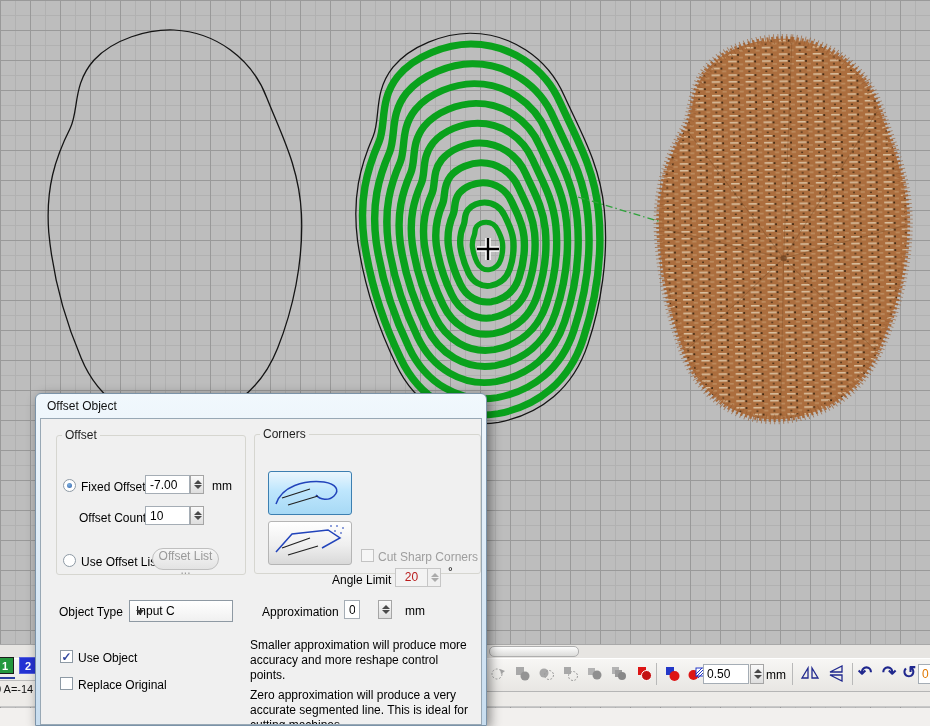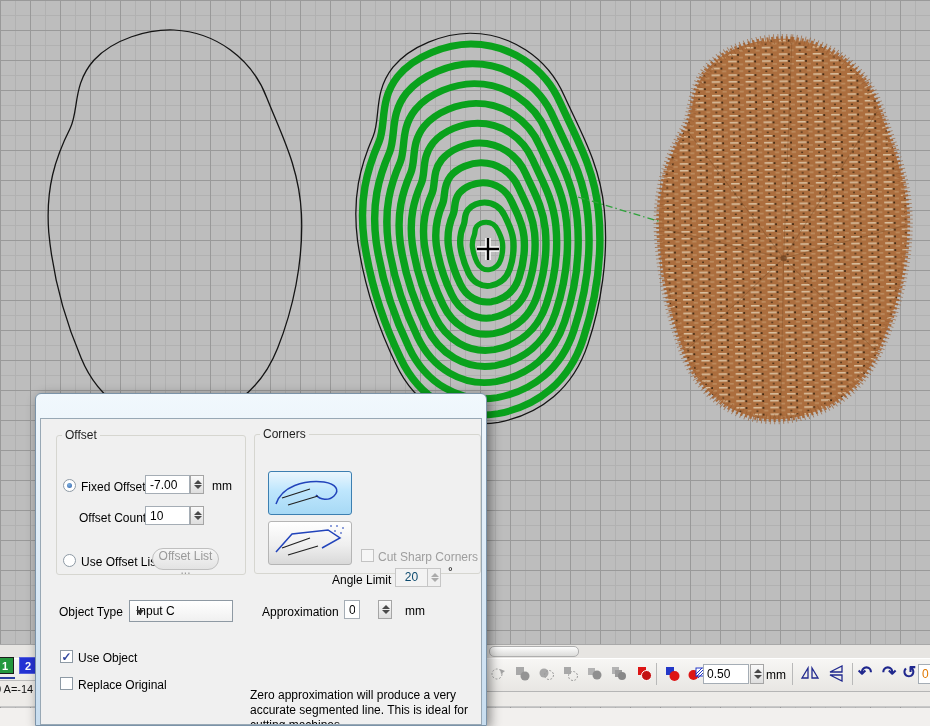--- a/index.html
+++ b/index.html
@@ -71,21 +71,21 @@
   .radio { position:absolute; width:13px; height:13px; border:1px solid #8e9aa5; border-radius:50%; background:#fff; }
   .radio.sel::after { content:""; position:absolute; left:3px; top:3px; width:5px; height:5px;
     border-radius:50%; background:radial-gradient(circle at 40% 35%, #7fb2e0, #2f5fa8); }
   .check { position:absolute; width:13px; height:13px; border:1px solid #8e9aa5; background:#fff;
     font-size:12px; font-weight:bold; color:#31479e; line-height:12px; text-align:center; }
   .check.dis { border-color:#c3c3c3; background:#f6f6f6; }
   .lbl { position:absolute; font-size:12px; color:#000; white-space:nowrap; }
   .lbl.dis { color:#9e9e9e; }
   .field { position:absolute; height:19px; border:1px solid #a5adb5; background:#fff;
     font-size:12px; padding:0 4px; color:#000; }
-  .field.dis { background:#f3f3f3; color:#0c4a6e; border-color:#c6c6c6; text-align:center; }
+  .field.dis { background:#f3f3f3; color:#b91c1c; border-color:#c6c6c6; text-align:center; }
   .btn { position:absolute; border:1px solid #bfbfbf; border-radius:11px;
     background:linear-gradient(#f6f6f6,#e3e3e3); font-size:12px; color:#9a9a9a; }
   .cornerbtn { position:absolute; left:13px; width:84px; height:44px; border-radius:3px; }
   .cornerbtn.sel { border:1px solid #3c7fb1;
     background:linear-gradient(#eaf6fd,#bee6fd 45%,#a7d9f5); }
   .cornerbtn.plain { border:1px solid #b5b5b5;
     background:linear-gradient(#ffffff,#efefef 55%,#d9d9d9); }
   .combo { position:absolute; height:22px; border:1px solid #8e99a3;
     background:linear-gradient(#ffffff,#f0f0f0); }
   .combo span { position:absolute; left:6px; top:3px; font-size:12px; color:#000; }
@@ -229,20 +229,21 @@
 <div class="statusrow2"></div>
 
 <div class="chip chip1">1</div>
 <div class="chip chip2">2</div>
 <div class="chipline"></div>
 <div class="coordpanel">
   <span>0 A=-14</span>
 </div>
 
 <div class="dialog">
+  <div class="dlg-title">Offset Object</div>
   <div class="dlg-client">
 
     <fieldset class="fs-offset">
       <legend>Offset</legend>
       <span class="radio sel" style="left:6px; top:37px"></span>
       <span class="lbl" style="left:24px; top:38px">Fixed Offset</span>
       <input class="field" style="left: 88px; top: 33px; width: 45px;" value="-7.00">
       <span class="spin" style="left:133px; top:33px; height:19px">
           <i class="up"></i>
           <i class="dn"></i>
@@ -299,15 +300,16 @@
         <i class="up"></i>
         <i class="dn"></i>
       </span>
     <span class="lbl" style="left:364px; top:185px">mm</span>
 
     <span class="check" style="left:19px; top:231px">✓</span>
     <span class="lbl" style="left:37px; top:232px">Use Object</span>
     <span class="check" style="left:19px; top:258px"></span>
     <span class="lbl" style="left:37px; top:259px">Replace Original</span>
 
+    <p class="note" style="left:209px; top:219px">Smaller approximation will produce more accuracy and more reshape control points.</p>
     <p class="note" style="left:209px; top:269px">Zero approximation will produce a very accurate segmented line. This is ideal for cutting machines.</p>
   </div>
 </div>
 
 </body></html>

